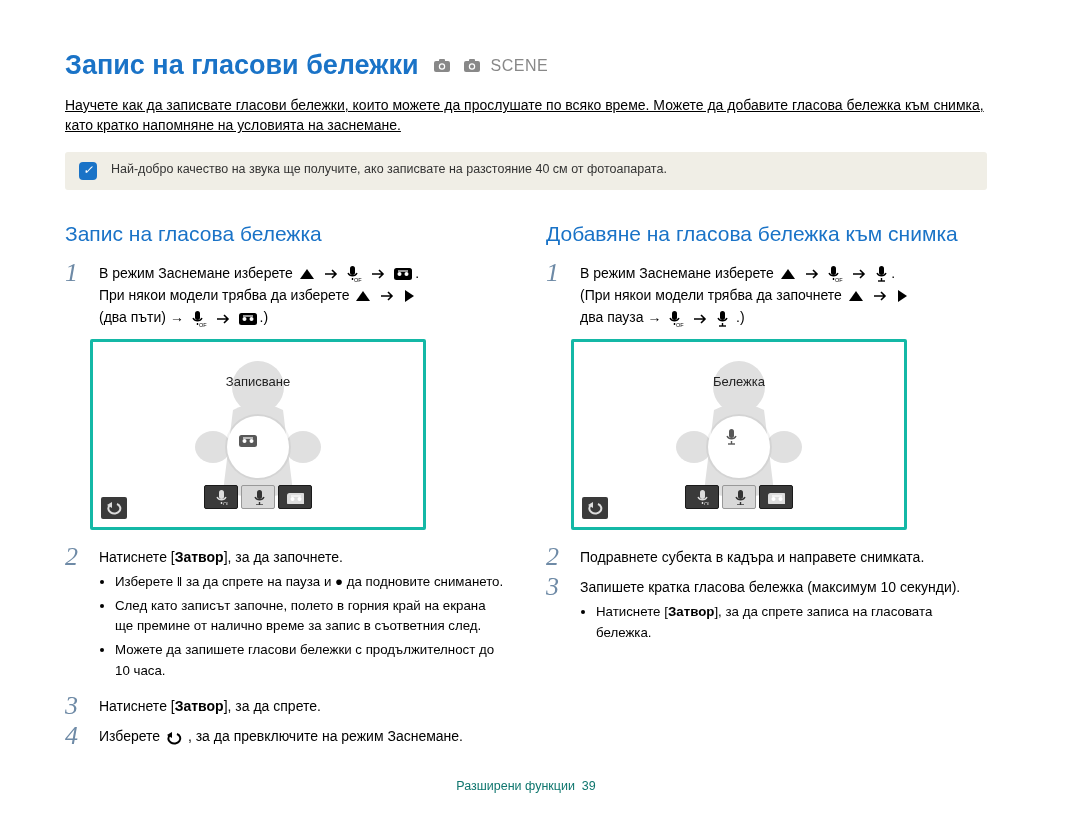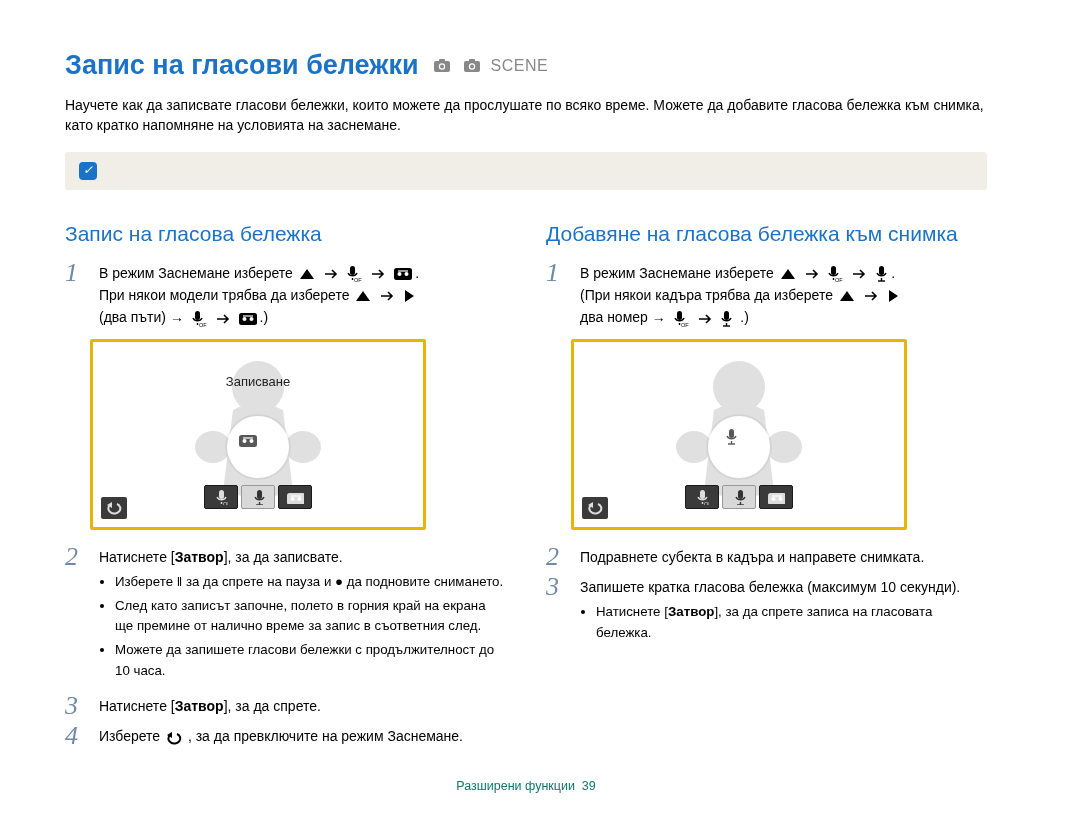--- a/index.html
+++ b/index.html
@@ -33,20 +33,21 @@
     font-weight: normal;
   }
   .scene-label {
     font-family: 'Arial Narrow', Arial;
     letter-spacing: 0.5px;
   }
   .intro {
     font-size: 14px;
     line-height: 1.45;
     margin: 0 0 16px 0;
+    text-decoration: underline;
   }
   .note-box {
     background: #f0eee6;
     border-radius: 3px;
     padding: 10px 14px;
     display: flex;
     align-items: flex-start;
     gap: 14px;
     font-size: 12.5px;
     color: #333;
@@ -109,21 +110,21 @@
   .inline-icon, .ii {
     display: inline-flex;
     vertical-align: middle;
     margin: 0 2px;
   }
   .ii svg { display: block; }
   
   .device-shot {
     width: 330px;
     height: 185px;
-    border: 3px solid #eab308;
+    border: 3px solid #14b8a6;
     border-radius: 2px;
     background: #fff;
     position: relative;
     margin: 10px 0 14px 25px;
     overflow: hidden;
   }
   .ghost {
     position: absolute;
     left: 50%; top: 10px;
     transform: translateX(-50%);
@@ -251,20 +252,21 @@
           </svg>
         </span>
       <span class="scene-label">SCENE</span>
     </span>
   </h1>
 
   <p class="intro">Научете как да записвате гласови бележки, които можете да прослушате по всяко време. Можете да добавите гласова бележка към снимка, като кратко напомняне на условията на заснемане.</p>
 
   <div class="note-box">
     <div class="note-badge">✓</div>
+    <div>Най-добро качество на звука ще получите, ако записвате на разстояние 40 см от фотоапарата.</div>
   </div>
 
   <div class="columns">
 
     <div class="col">
       <h2>Запис на гласова бележка</h2>
 
       <div class="step">
         <div class="step-num">1</div>
         <div class="step-body">
@@ -360,21 +362,21 @@
         <div class="back-btn">
             <svg width="16" height="14" style="color:#ddd">
               <use href="#ic-back"></use>
             </svg>
           </div>
       </div>
 
       <div class="step">
         <div class="step-num">2</div>
         <div class="step-body">
-          <span>Натиснете [</span><b>Затвор</b><span>], за да записвате.</span>
+          <span>Натиснете [</span><b>Затвор</b><span>], за да започнете.</span>
           <ul class="sub">
             <li>Изберете ‖ за да спрете на пауза и ● да подновите снимането.</li>
             <li>След като записът започне, полето в горния край на екрана ще премине от налично време за запис в съответния след.</li>
             <li>Можете да запишете гласови бележки с продължителност до 10 часа.</li>
           </ul>
         </div>
       </div>
 
       <div class="step">
         <div class="step-num">3</div>
@@ -423,37 +425,37 @@
               <svg width="15" height="14">
                 <use href="#ic-arrow"></use>
               </svg>
             </span>
           <span class="ii">
               <svg width="15" height="18">
                 <use href="#ic-mic"></use>
               </svg>
             </span>.
           <br>
-          <span>(При някои кадъра трябва да изберете </span>
+          <span>(При някои модели трябва да започнете </span>
           <span class="ii">
               <svg width="16" height="14">
                 <use href="#ic-up"></use>
               </svg>
             </span>
           <span class="ii">
               <svg width="15" height="14">
                 <use href="#ic-arrow"></use>
               </svg>
             </span>
           <span class="ii">
               <svg width="14" height="14">
                 <use href="#ic-right"></use>
               </svg>
             </span><br>
-          <span>два номер → </span>
+          <span>два пауза → </span>
           <span class="ii">
               <svg width="17" height="18">
                 <use href="#ic-micoff"></use>
               </svg>
             </span>
           <span class="ii">
               <svg width="15" height="14">
                 <use href="#ic-arrow"></use>
               </svg>
             </span>
@@ -463,20 +465,21 @@
               </svg>
             </span>
           <span> .)</span>
         </div>
       </div>
 
       <div class="device-shot">
         <div class="ghost"><svg width="150" height="170" viewBox="0 0 150 170">
               <use href="#ic-ghost"></use>
             </svg></div>
+        <div class="shot-title">Бележка</div>
         <div class="center-bubble">
           <svg width="30" height="38" style="color:#585858">
               <use href="#ic-mic"></use>
             </svg>
         </div>
         <div class="button-row">
           <div class="brow-btn">
               <svg width="14" height="16" style="color:#ddd">
                 <use href="#ic-micoff"></use>
               </svg>

